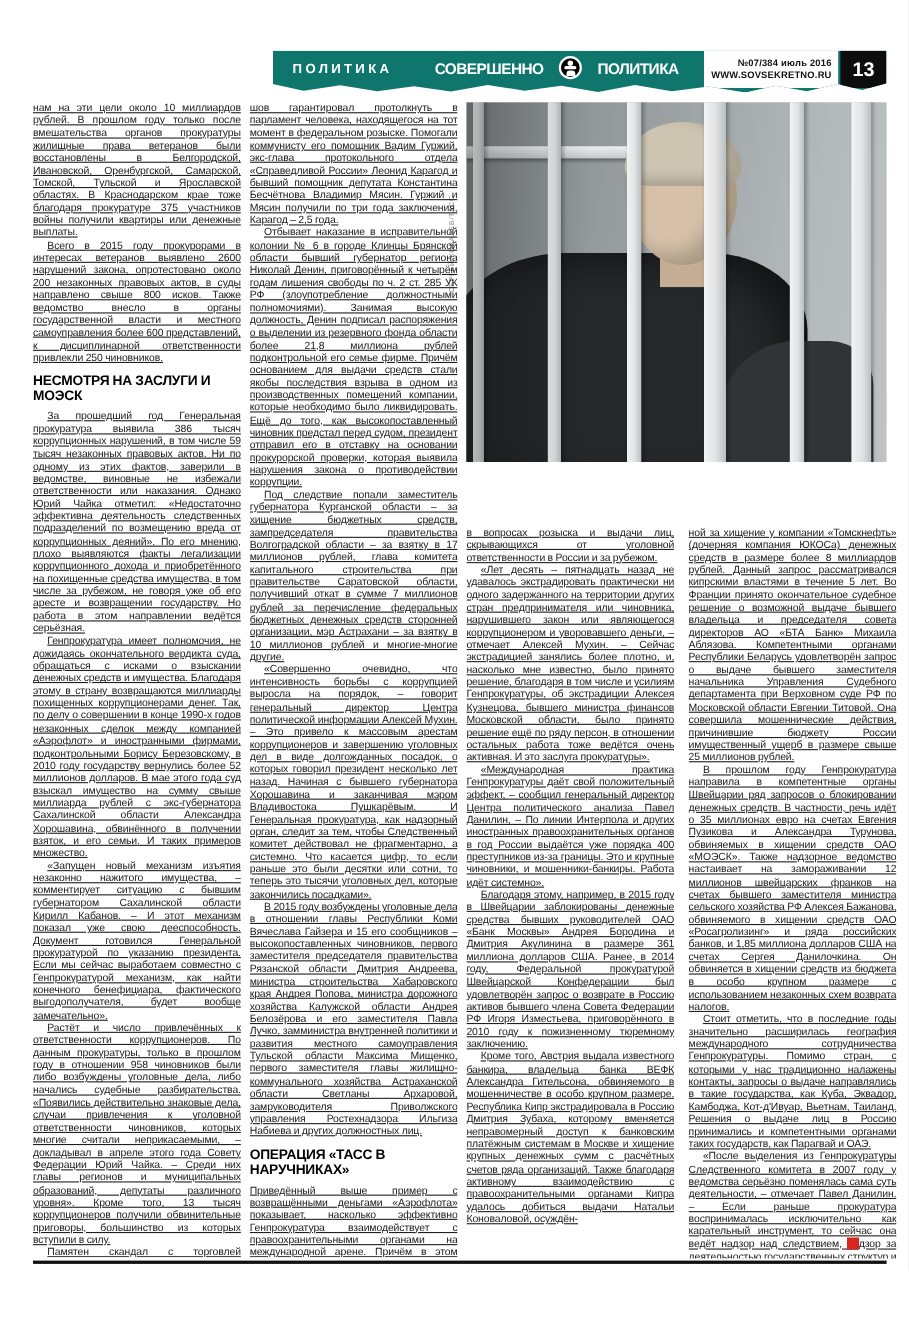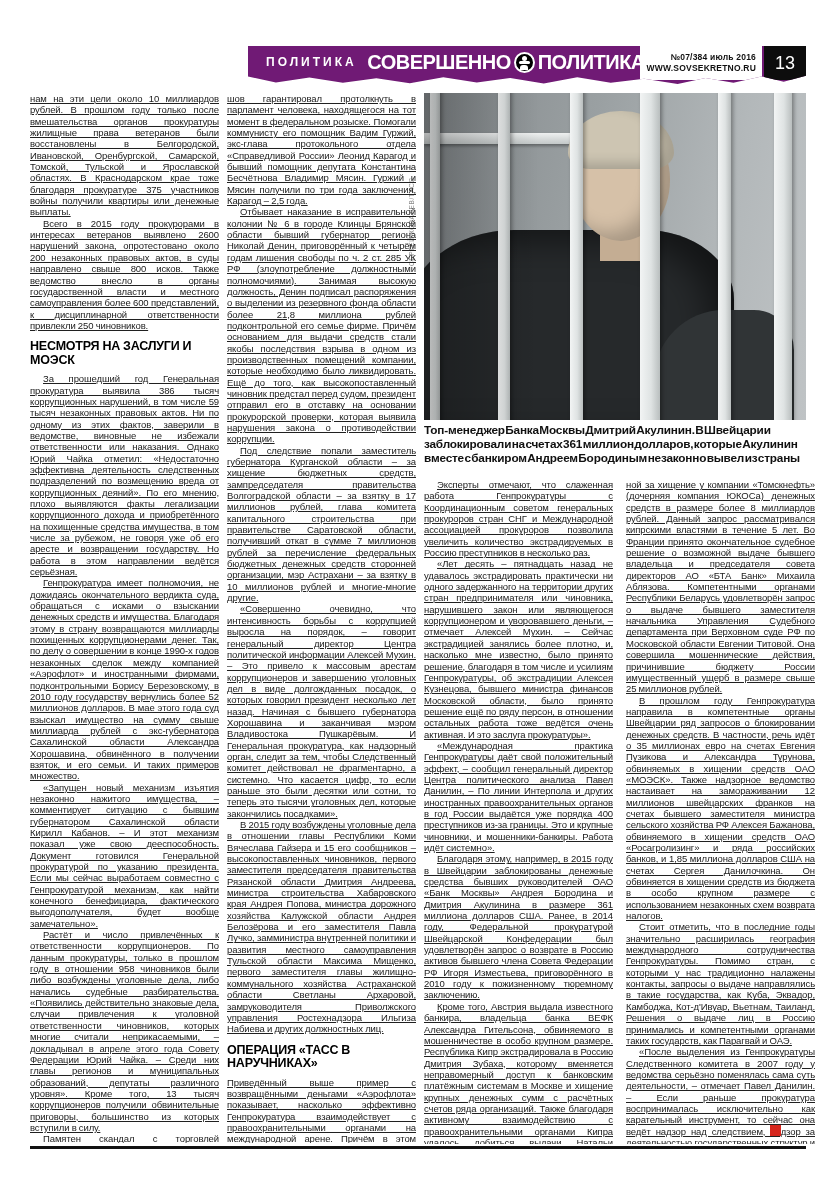--- a/index.html
+++ b/index.html
@@ -1,35 +1,35 @@
 <!DOCTYPE html>
 <html><head>
 <meta charset="utf-8">
 <style>
   html,body{margin:0;padding:0;background:#e9e9e9;}
   .page{position:relative;width:826px;height:1200px;background:#ffffff;overflow:hidden;
         font-family:"Liberation Sans","DejaVu Sans",sans-serif;color:#1a1a1a;}
 
   
-  .header-strip{position:absolute;left:248px;top:46px;width:558px;height:38px;background:#701a75;
+  .header-strip{position:absolute;left:248px;top:46px;width:558px;height:38px;background:#0f766e;
     clip-path:polygon(0 0,100% 0,100% 78%,96% 94%,92% 80%,87% 97%,82% 84%,77% 100%,71% 86%,65% 97%,
       59% 82%,53% 99%,47% 84%,41% 96%,35% 82%,29% 98%,23% 85%,17% 97%,11% 83%,5% 96%,0 80%);}
   .section{position:absolute;left:18px;top:9px;color:#fff;font-weight:bold;font-size:12px;letter-spacing:3px;}
-  .masthead{position:absolute;left:160px;top:5px;width:196px;display:flex;align-items:center;justify-content:center;gap:3px;
-    color:#fff;font-weight:bold;font-size:20px;letter-spacing:-0.5px;white-space:nowrap;}
+  .masthead{position:absolute;left:160px;top:5px;width:196px;display:flex;align-items:center;justify-content:center;gap:14px;
+    color:#fff;font-weight:bold;font-size:14px;letter-spacing:-0.5px;white-space:nowrap;}
   .emblem{position:relative;display:inline-block;width:17px;height:17px;border:2.5px solid #fff;border-radius:50%;background:#000;flex:0 0 auto;}
   .emblem i{position:absolute;background:#fff;}
   .emblem .e-head{width:5px;height:5px;border-radius:50%;left:6px;top:2px;}
   .emblem .e-brim{width:11px;height:2.5px;left:3px;top:7px;border-radius:2px;}
   .emblem .e-body{width:8px;height:5px;left:4.5px;top:10.5px;border-radius:3px 3px 0 0;}
   .issue-box{position:absolute;right:44px;top:0;width:122px;height:34px;background:#fff;color:#111;
     display:flex;flex-direction:column;justify-content:center;align-items:flex-end;padding-right:6px;box-sizing:border-box;}
   .issue-box div{font-size:8.5px;font-weight:bold;line-height:11px;letter-spacing:0.2px;margin-left:27px;}
   .page-num{position:absolute;right:0;top:0;width:42px;height:34px;background:#0d0d0d;color:#fff;
-    font-weight:normal;font-size:18px;display:flex;align-items:center;justify-content:center;}
+    font-weight:bold;font-size:18px;display:flex;align-items:center;justify-content:center;}
 
   
   .photo{position:absolute;left:424px;top:93px;width:382px;height:327px;overflow:hidden;
     background:linear-gradient(100deg,#84898c 0%,#9aa0a2 40%,#b3b8ba 75%,#bfc3c5 100%);}
   .rail{position:absolute;left:0;top:40px;width:170px;height:11px;
     background:linear-gradient(#eef0f0,#c3c8c8);box-shadow:0 2px 3px rgba(0,0,0,.35);}
   .torso{position:absolute;left:-20px;bottom:-10px;width:330px;height:200px;background:#26292b;
     border-radius:110px 90px 0 0/90px 70px 0 0;box-shadow:inset -25px 10px 35px rgba(0,0,0,.5);}
   .shoulder{position:absolute;left:230px;bottom:-10px;width:140px;height:120px;background:#303436;border-radius:70px 40px 0 0;}
   .neck{position:absolute;left:176px;top:128px;width:44px;height:40px;background:#c4ad93;}
@@ -94,21 +94,20 @@
     <div class="hair"></div>
     <div class="bar" style="left:6px;width:10px;"></div>
     <div class="bar" style="left:74px;width:12px;"></div>
     <div class="bar" style="left:146px;width:13px;"></div>
     <div class="bar" style="left:216px;width:20px;"></div>
     <div class="bar" style="left:294px;width:13px;"></div>
     <div class="bar" style="left:350px;width:18px;"></div>
     <div class="vign"></div>
   </div>
   <div class="credit">СЕРГЕЙ КОВАЛЕВ/ТАСС</div>
-  <div class="caption">Топ-менеджер Банка Москвы Дмитрий Акулинин. В Швейцарии заблокировали на счетах 361 миллион долларов, которые Акулинин вместе с банкиром Андреем Бородиным незаконно вывел из страны</div>
 
   <div class="col" id="col1">
     <p>нам на эти цели около 10 миллиардов рублей. В прошлом году только после вмешательства органов прокуратуры жилищные права ветеранов были восстановлены в Белгородской, Ивановской, Оренбургской, Самарской, Томской, Тульской и Ярославской областях. В Краснодарском крае тоже благодаря прокуратуре 375 участников войны получили квартиры или денежные выплаты.</p>
     <p class="ind">Всего в 2015 году прокурорами в интересах ветеранов выявлено 2600 нарушений закона, опротестовано около 200 незаконных правовых актов, в суды направлено свыше 800 исков. Также ведомство внесло в органы государственной власти и местного самоуправления более 600 представлений, к дисциплинарной ответственности привлекли 250 чиновников.</p>
     <div class="colhead">НЕСМОТРЯ НА ЗАСЛУГИ И МОЭСК</div>
     <p class="ind">За прошедший год Генеральная прокуратура выявила 386 тысяч коррупционных нарушений, в том числе 59 тысяч незаконных правовых актов. Ни по одному из этих фактов, заверили в ведомстве, виновные не избежали ответственности или наказания. Однако Юрий Чайка отметил: «Недостаточно эффективна деятельность следственных подразделений по возмещению вреда от коррупционных деяний». По его мнению, плохо выявляются факты легализации коррупционного дохода и приобретённого на похищенные средства имущества, в том числе за рубежом, не говоря уже об его аресте и возвращении государству. Но работа в этом направлении ведётся серьёзная.</p>
     <p class="ind">Генпрокуратура имеет полномочия, не дожидаясь окончательного вердикта суда, обращаться с исками о взыскании денежных средств и имущества. Благодаря этому в страну возвращаются миллиарды похищенных коррупционерами денег. Так, по делу о совершении в конце 1990-х годов незаконных сделок между компанией «Аэрофлот» и иностранными фирмами, подконтрольными Борису Березовскому, в 2010 году государству вернулись более 52 миллионов долларов. В мае этого года суд взыскал имущество на сумму свыше миллиарда рублей с экс-губернатора Сахалинской области Александра Хорошавина, обвинённого в получении взяток, и его семьи. И таких примеров множество.</p>
     <p class="ind">«Запущен новый механизм изъятия незаконно нажитого имущества, – комментирует ситуацию с бывшим губернатором Сахалинской области Кирилл Кабанов. – И этот механизм показал уже свою дееспособность. Документ готовился Генеральной прокуратурой по указанию президента. Если мы сейчас выработаем совместно с Генпрокуратурой механизм, как найти конечного бенефициара, фактического выгодополучателя, будет вообще замечательно».</p>
     <p class="ind">Растёт и число привлечённых к ответственности коррупционеров. По данным прокуратуры, только в прошлом году в отношении 958 чиновников были либо возбуждены уголовные дела, либо начались судебные разбирательства. «Появились действительно знаковые дела, случаи привлечения к уголовной ответственности чиновников, которых многие считали неприкасаемыми, – докладывал в апреле этого года Совету Федерации Юрий Чайка. – Среди них главы регионов и муниципальных образований, депутаты различного уровня». Кроме того, 13 тысяч коррупционеров получили обвинительные приговоры, большинство из которых вступили в силу.</p>
     <p class="ind">Памятен скандал с торговлей мандатами «Единой России», который завершился пятью годами колонии для экс-депутата от КПРФ Константина Ширшова, признанного виновным в покушении на мошенничество в особо крупном размере. За 7,5 миллиона евро Шир-</p>
@@ -118,21 +117,21 @@
     <p>шов гарантировал протолкнуть в парламент человека, находящегося на тот момент в федеральном розыске. Помогали коммунисту его помощник Вадим Гуржий, экс-глава протокольного отдела «Справедливой России» Леонид Карагод и бывший помощник депутата Константина Бесчётнова Владимир Мясин. Гуржий и Мясин получили по три года заключения, Карагод – 2,5 года.</p>
     <p class="ind">Отбывает наказание в исправительной колонии № 6 в городе Клинцы Брянской области бывший губернатор региона Николай Денин, приговорённый к четырём годам лишения свободы по ч. 2 ст. 285 УК РФ (злоупотребление должностными полномочиями). Занимая высокую должность, Денин подписал распоряжения о выделении из резервного фонда области более 21,8 миллиона рублей подконтрольной его семье фирме. Причём основанием для выдачи средств стали якобы последствия взрыва в одном из производственных помещений компании, которые необходимо было ликвидировать. Ещё до того, как высокопоставленный чиновник предстал перед судом, президент отправил его в отставку на основании прокурорской проверки, которая выявила нарушения закона о противодействии коррупции.</p>
     <p class="ind">Под следствие попали заместитель губернатора Курганской области – за хищение бюджетных средств, зампредседателя правительства Волгоградской области – за взятку в 17 миллионов рублей, глава комитета капитального строительства при правительстве Саратовской области, получивший откат в сумме 7 миллионов рублей за перечисление федеральных бюджетных денежных средств сторонней организации, мэр Астрахани – за взятку в 10 миллионов рублей и многие-многие другие.</p>
     <p class="ind">«Совершенно очевидно, что интенсивность борьбы с коррупцией выросла на порядок, – говорит генеральный директор Центра политической информации Алексей Мухин. – Это привело к массовым арестам коррупционеров и завершению уголовных дел в виде долгожданных посадок, о которых говорил президент несколько лет назад. Начиная с бывшего губернатора Хорошавина и заканчивая мэром Владивостока Пушкарёвым. И Генеральная прокуратура, как надзорный орган, следит за тем, чтобы Следственный комитет действовал не фрагментарно, а системно. Что касается цифр, то если раньше это были десятки или сотни, то теперь это тысячи уголовных дел, которые закончились посадками».</p>
     <p class="ind">В 2015 году возбуждены уголовные дела в отношении главы Республики Коми Вячеслава Гайзера и 15 его сообщников – высокопоставленных чиновников, первого заместителя председателя правительства Рязанской области Дмитрия Андреева, министра строительства Хабаровского края Андрея Попова, министра дорожного хозяйства Калужской области Андрея Белозёрова и его заместителя Павла Лучко, замминистра внутренней политики и развития местного самоуправления Тульской области Максима Мищенко, первого заместителя главы жилищно-коммунального хозяйства Астраханской области Светланы Архаровой, замруководителя Приволжского управления Ростехнадзора Ильгиза Набиева и других должностных лиц.</p>
     <div class="colhead">ОПЕРАЦИЯ «ТАСС В НАРУЧНИКАХ»</div>
     <p>Приведённый выше пример с возвращёнными деньгами «Аэрофлота» показывает, насколько эффективно Генпрокуратура взаимодействует с правоохранительными органами на международной арене. Причём в этом направлении актуальна не только деятельность по возврату имущества из-за границы, но и международное сотрудничество</p>
   </div>
 
   <div class="col" id="col3">
-    <p class="ind">Эксперты отмечают, что слаженная работа Генпрокуратуры с Координационным советом генеральных прокуроров стран СНГ и Международной ассоциацией прокуроров позволила увеличить количество экстрадируемых в Россию преступников в несколько раз.</p>
+    <p>в вопросах розыска и выдачи лиц, скрывающихся от уголовной ответственности в России и за рубежом.</p>
     <p class="ind">«Лет десять – пятнадцать назад не удавалось экстрадировать практически ни одного задержанного на территории других стран предпринимателя или чиновника, нарушившего закон или являющегося коррупционером и уворовавшего деньги, – отмечает Алексей Мухин. – Сейчас экстрадицией занялись более плотно, и, насколько мне известно, было принято решение, благодаря в том числе и усилиям Генпрокуратуры, об экстрадиции Алексея Кузнецова, бывшего министра финансов Московской области, было принято решение ещё по ряду персон, в отношении остальных работа тоже ведётся очень активная. И это заслуга прокуратуры».</p>
     <p class="ind">«Международная практика Генпрокуратуры даёт свой положительный эффект, – сообщил генеральный директор Центра политического анализа Павел Данилин, – По линии Интерпола и других иностранных правоохранительных органов в год России выдаётся уже порядка 400 преступников из-за границы. Это и крупные чиновники, и мошенники-банкиры. Работа идёт системно».</p>
     <p class="ind">Благодаря этому, например, в 2015 году в Швейцарии заблокированы денежные средства бывших руководителей ОАО «Банк Москвы» Андрея Бородина и Дмитрия Акулинина в размере 361 миллиона долларов США. Ранее, в 2014 году, Федеральной прокуратурой Швейцарской Конфедерации был удовлетворён запрос о возврате в Россию активов бывшего члена Совета Федерации РФ Игоря Изместьева, приговорённого в 2010 году к пожизненному тюремному заключению.</p>
     <p class="ind">Кроме того, Австрия выдала известного банкира, владельца банка ВЕФК Александра Гительсона, обвиняемого в мошенничестве в особо крупном размере. Республика Кипр экстрадировала в Россию Дмитрия Зубаха, которому вменяется неправомерный доступ к банковским платёжным системам в Москве и хищение крупных денежных сумм с расчётных счетов ряда организаций. Также благодаря активному взаимодействию с правоохранительными органами Кипра удалось добиться выдачи Натальи Коноваловой, осуждён-</p>
   </div>
 
   <div class="col" id="col4">
     <p>ной за хищение у компании «Томскнефть» (дочерняя компания ЮКОСа) денежных средств в размере более 8 миллиардов рублей. Данный запрос рассматривался кипрскими властями в течение 5 лет. Во Франции принято окончательное судебное решение о возможной выдаче бывшего владельца и председателя совета директоров АО «БТА Банк» Михаила Аблязова. Компетентными органами Республики Беларусь удовлетворён запрос о выдаче бывшего заместителя начальника Управления Судебного департамента при Верховном суде РФ по Московской области Евгении Титовой. Она совершила мошеннические действия, причинившие бюджету России имущественный ущерб в размере свыше 25 миллионов рублей.</p>
     <p class="ind">В прошлом году Генпрокуратура направила в компетентные органы Швейцарии ряд запросов о блокировании денежных средств. В частности, речь идёт о 35 миллионах евро на счетах Евгения Пузикова и Александра Турунова, обвиняемых в хищении средств ОАО «МОЭСК». Также надзорное ведомство настаивает на замораживании 12 миллионов швейцарских франков на счетах бывшего заместителя министра сельского хозяйства РФ Алексея Бажанова, обвиняемого в хищении средств ОАО «Росагролизинг» и ряда российских банков, и 1,85 миллиона долларов США на счетах Сергея Данилочкина. Он обвиняется в хищении средств из бюджета в особо крупном размере с использованием незаконных схем возврата налогов.</p>
     <p class="ind">Стоит отметить, что в последние годы значительно расширилась география международного сотрудничества Генпрокуратуры. Помимо стран, с которыми у нас традиционно налажены контакты, запросы о выдаче направлялись в такие государства, как Куба, Эквадор, Камбоджа, Кот-д'Ивуар, Вьетнам, Таиланд. Решения о выдаче лиц в Россию принимались и компетентными органами таких государств, как Парагвай и ОАЭ.</p>

